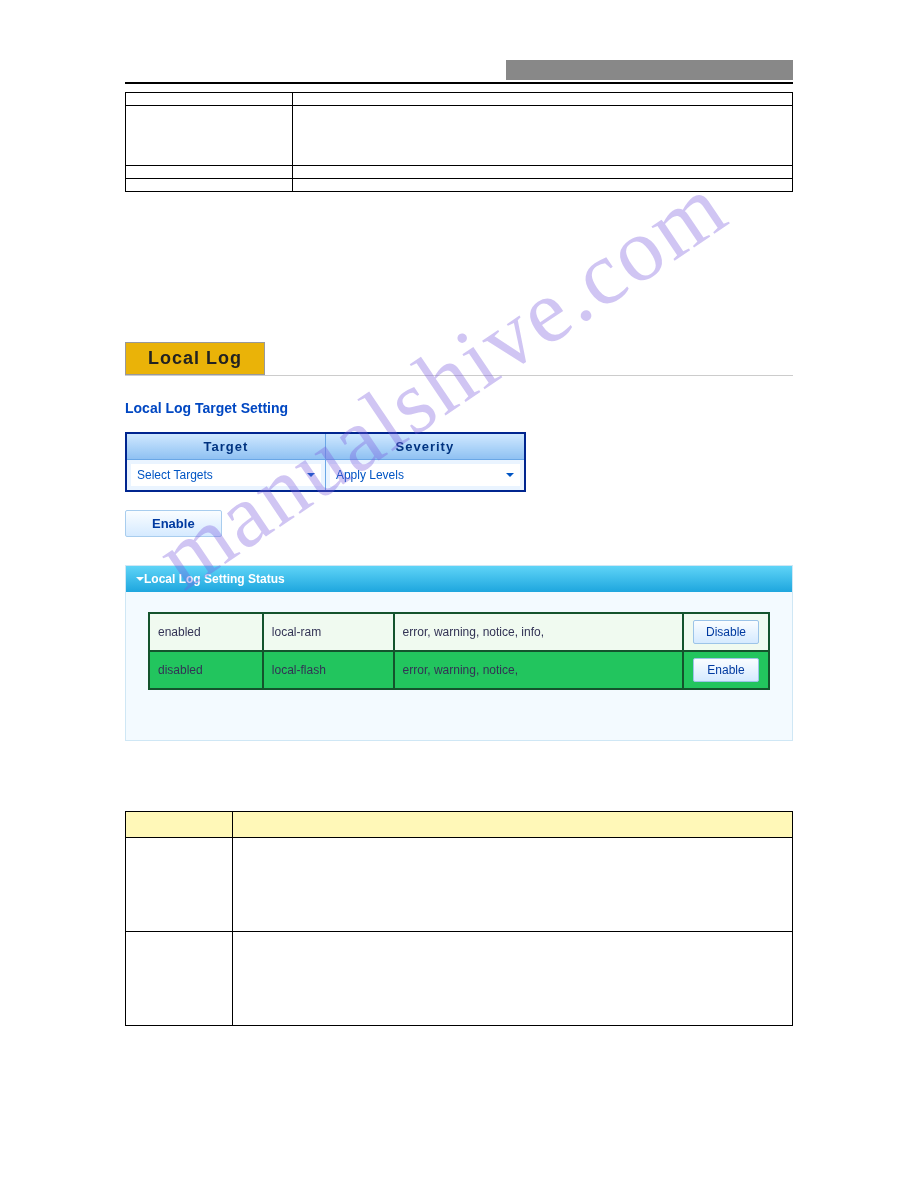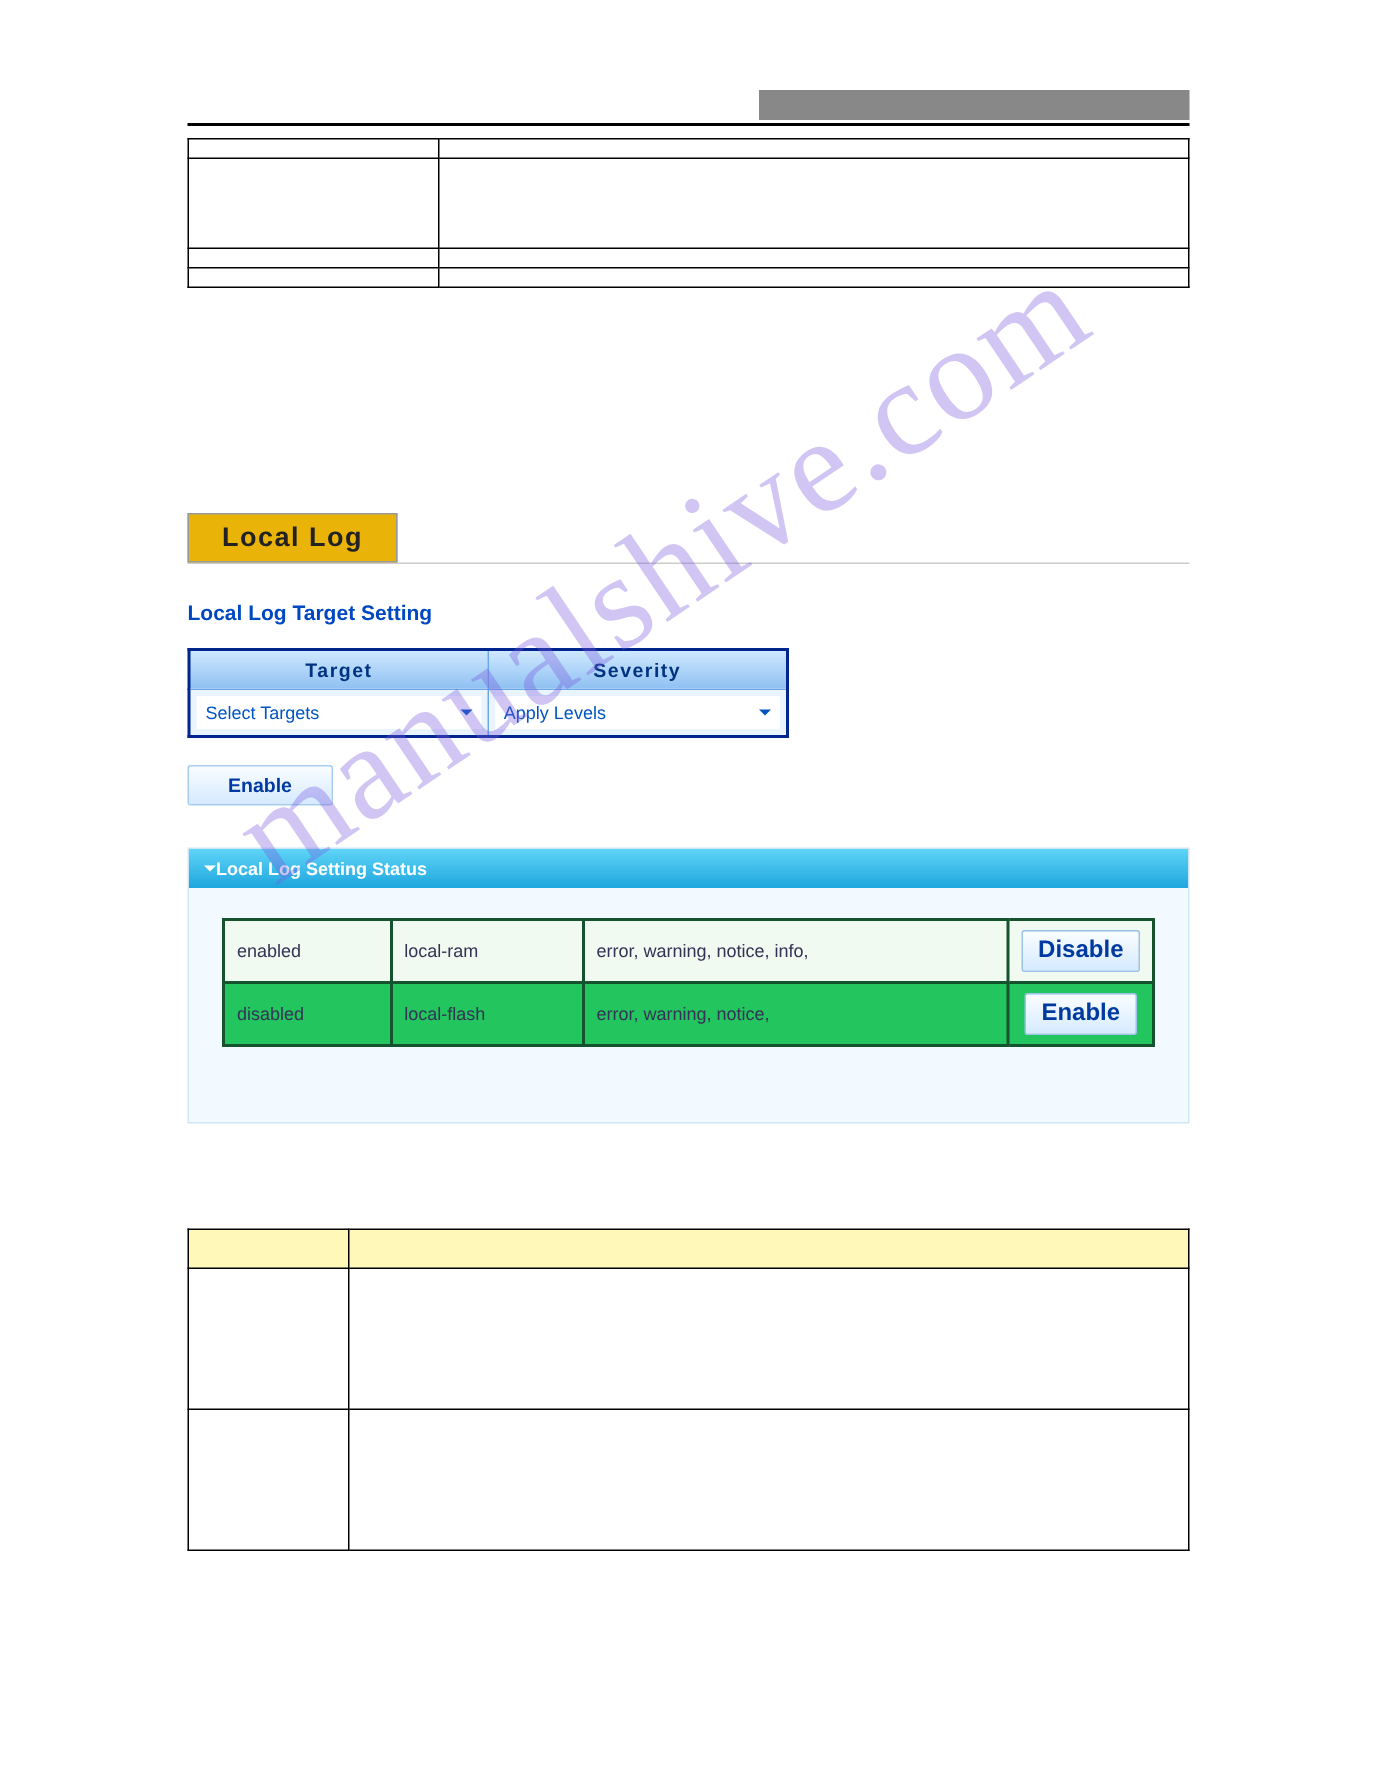--- a/index.html
+++ b/index.html
@@ -142,22 +142,22 @@
     color: #335;
   }
   .grid tr.alt td { background: #22c55e; }
   .grid .c-status { width: 90px; }
   .grid .c-target { width: 260px; }
   .grid .c-action { width: 86px; text-align: center; }
   .row-btn {
     background: linear-gradient(#fafdff, #d5eaff);
     border: 1px solid #9cc4e8;
     color: #003aa0;
-    font-weight: bold;
-    font-size: 16px;
+    font-weight: normal;
+    font-size: 12px;
     padding: 4px 10px;
     cursor: pointer;
     border-radius: 2px;
     min-width: 66px;
   }
 
   .tbl2-gap { height: 70px; }
   .tbl2 {
     width: 100%;
     border-collapse: collapse;

